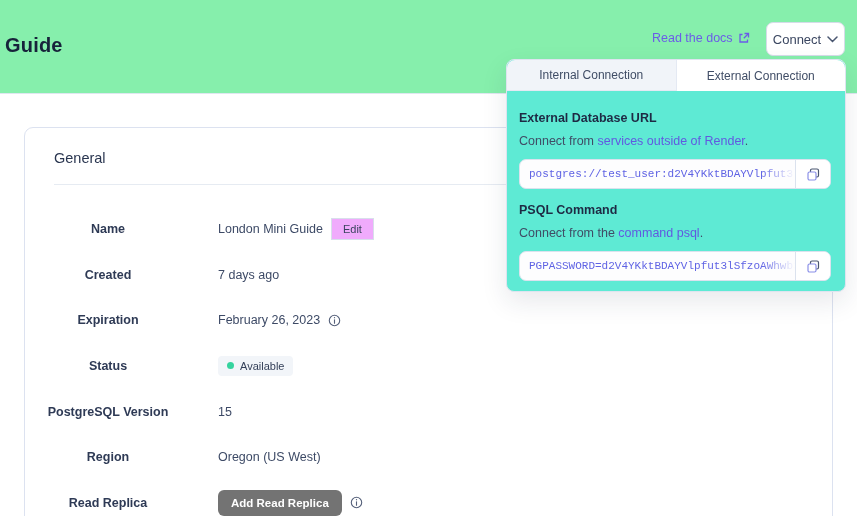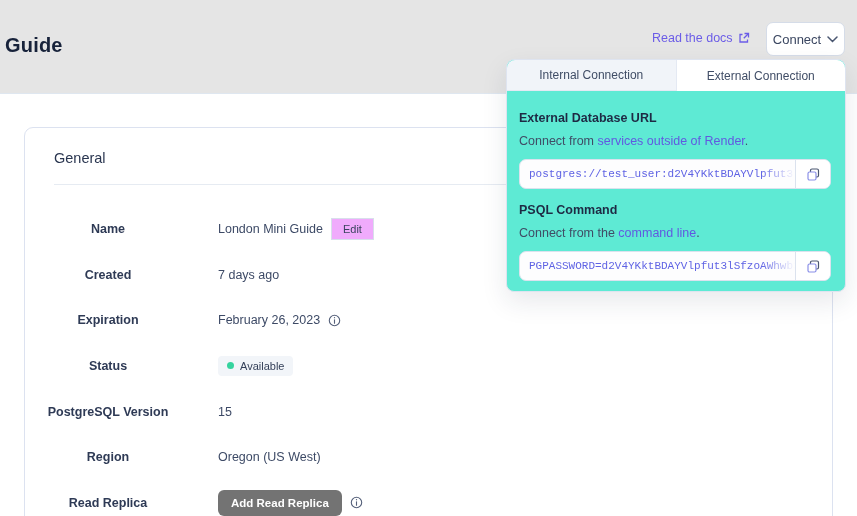--- a/index.html
+++ b/index.html
@@ -1,21 +1,21 @@
 <!DOCTYPE html>
 <html><head>
 <meta charset="utf-8">
 <style>
   * { margin:0; padding:0; box-sizing:border-box; }
   html,body { width:857px; height:516px; overflow:hidden; background:#ffffff;
     font-family:"Liberation Sans", sans-serif; color:#3d4a66; }
 
   
   .header-band { position:absolute; left:0; top:0; width:857px; height:94px;
-    background:#e5e5e5; border-bottom:1px solid #dfe7f0; }
+    background:#86efac; border-bottom:1px solid #dfe7f0; }
   .page-title { position:absolute; left:5px; top:34px; font-size:20px; font-weight:700;
     color:#17223a; letter-spacing:.2px; }
   .docs-link { position:absolute; left:652px; top:31px; font-size:12.5px; color:#6b5ce7;
     display:flex; align-items:center; gap:5px; cursor:pointer; text-decoration:none; }
   .connect-btn { position:absolute; left:766px; top:22px; width:79px; height:34px;
     background:#ffffff; border:1px solid #d5dce8; border-radius:7px;
     display:flex; align-items:center; justify-content:center; gap:6px;
     font-size:13px; color:#3a4660; cursor:pointer; }
 
   
@@ -183,21 +183,21 @@
           <svg width="15" height="15" viewBox="0 0 15 15" fill="none">
             <rect x="4.5" y="2" width="8" height="8" rx="1.5" stroke="#4a5670" stroke-width="1.2"></rect>
             <rect x="2" y="5" width="8" height="8" rx="1.5" fill="#ffffff" stroke="#8a8fe8" stroke-width="1.2"></rect>
           </svg>
         </span>
       </button>
     </div>
 
     <div class="sec-heading sec2">PSQL Command</div>
     <div class="sec-desc">
-      <span>Connect from the </span><a class="lnk">command line</a><span>.</span>
+      <span>Connect from the </span><a class="lnk">command psql</a><span>.</span>
     </div>
     <div class="field-group">
       <div class="code-box">PGPASSWORD=d2V4YKktBDAYVlpfut3lSfzoAWhwb3rx psql</div>
       <button class="copy-btn">
         <span class="info-icon">
           <svg width="15" height="15" viewBox="0 0 15 15" fill="none">
             <rect x="4.5" y="2" width="8" height="8" rx="1.5" stroke="#4a5670" stroke-width="1.2"></rect>
             <rect x="2" y="5" width="8" height="8" rx="1.5" fill="#ffffff" stroke="#8a8fe8" stroke-width="1.2"></rect>
           </svg>
         </span>

